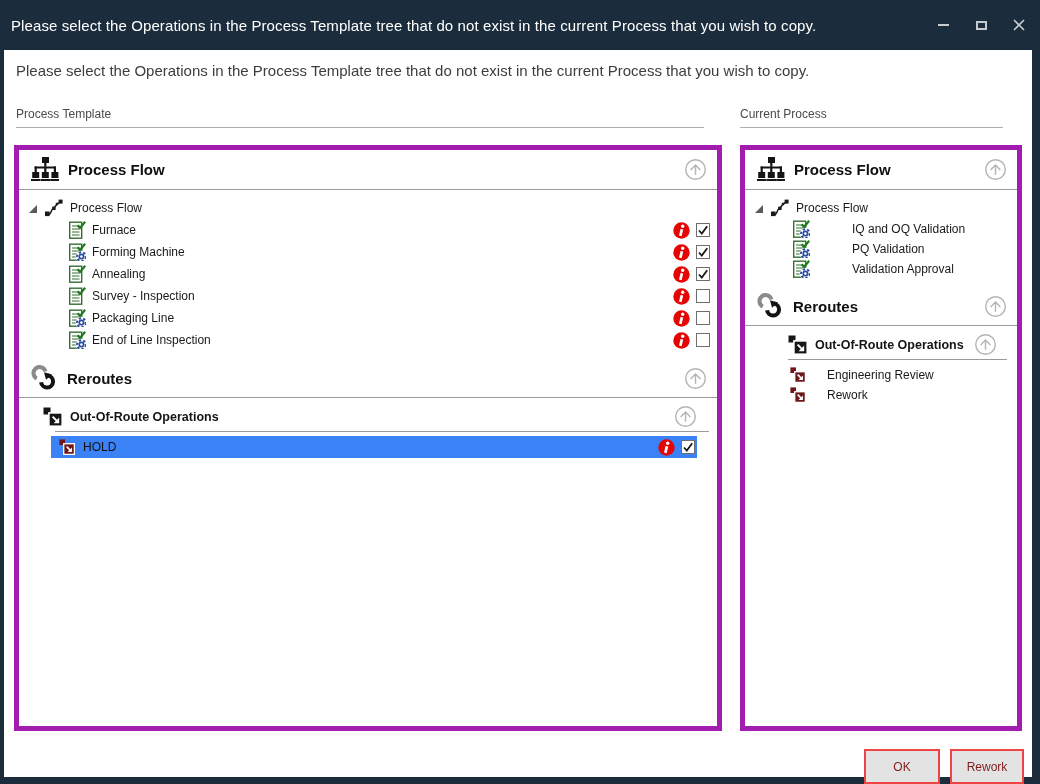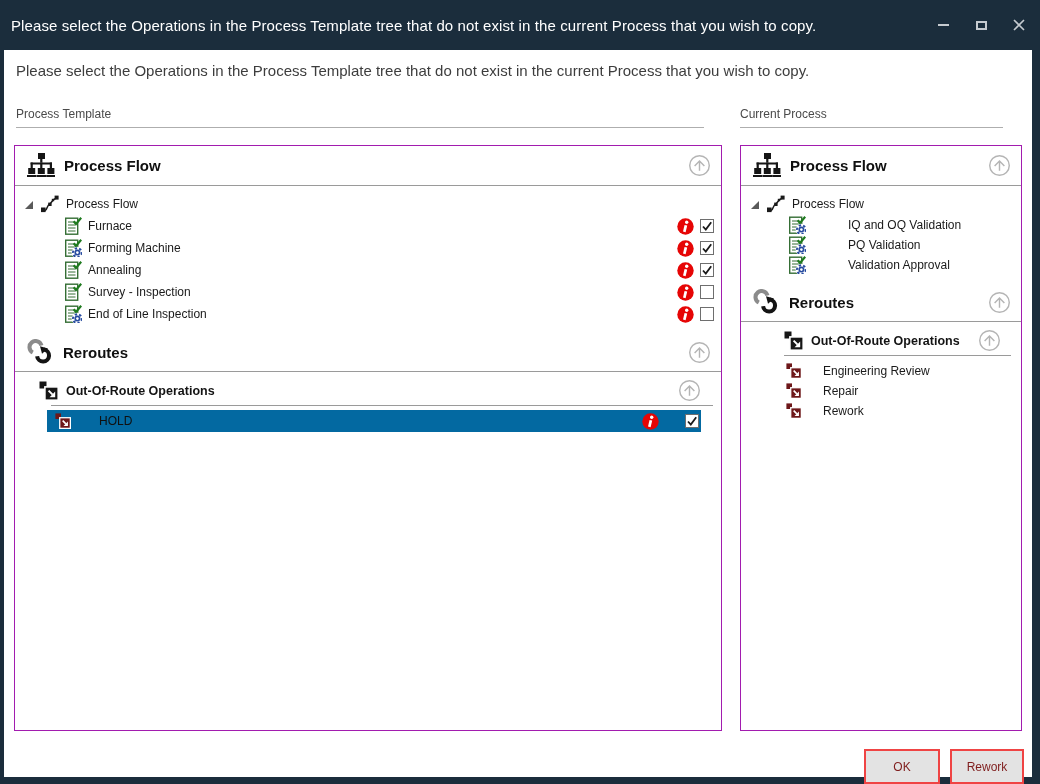--- a/index.html
+++ b/index.html
@@ -15,21 +15,21 @@
   .wc-max i { display:block; width:11px; height:9px; border:2px solid #c6cbd0; }
   .wc-close svg { width:12px; height:12px; }
 
   
   .content { position:absolute; top:50px; left:4px; right:8px; bottom:7px; background:#ffffff; }
   .subtitle { position:absolute; left:12px; top:12px; font-size:15px; color:#3d3d3d; }
   .col-label { position:absolute; top:57px; font-size:12px; color:#4a4a4a; padding-bottom:6px; border-bottom:1px solid #aeaeae; }
   .col-label.l { left:12px; width:688px; }
   .col-label.r { left:736px; width:263px; }
 
-  .panel { position:absolute; top:95px; height:586px; border:1px solid #a21caf; background:#fff; overflow:hidden; }
+  .panel { position:absolute; top:95px; height:586px; border:5px solid #a21caf; background:#fff; overflow:hidden; }
   .panel.l { left:10px; width:708px; }
   .panel.r { left:736px; width:282px; }
 
   .panel-header { height:40px; display:flex; align-items:center; padding:0 10px 0 12px; border-bottom:1px solid #9a9a9a; }
   .panel-header.mt { margin-top:9px; height:38px; }
   .h-icon svg { display:block; }
   .h-title { font-weight:bold; font-size:15px; color:#101010; margin-left:9px; }
   .up-btn { margin-left:auto; width:23px; height:23px; cursor:pointer; }
   .up-btn svg { width:23px; height:23px; display:block; }
 
@@ -55,21 +55,21 @@
   .sub-header { margin-top:4px; height:29px; display:flex; align-items:center; font-size:12.5px; font-weight:600; color:#141414; }
   .panel.l .sub-header { padding-left:24px; padding-right:20px; }
   .panel.r .sub-header { padding-left:43px; padding-right:20px; }
   .oor-ic svg { display:block; }
   .sub-header .lbl { margin-left:7px; flex:1; font-weight:600; }
   .sub-sep { border-bottom:1px solid #9a9a9a; }
   .panel.l .sub-sep { margin:0 8px 0 36px; }
   .panel.r .sub-sep { margin:0 10px 0 43px; }
 
   .oor-row { margin:4px 20px 0 32px; height:22px; display:flex; align-items:center; padding:0 2px 0 8px; font-size:12px; color:#101010; }
-  .oor-row.selected { background:#0369a1;gap:20px; }
+  .oor-row.selected { background:#3b82f6; }
   .oor-row .lbl { margin-left:8px; flex:1; }
 
   .r-flow-item { height:20px; padding-left:48px;gap:36px; }
   .r-flow-item .lbl { margin-left:6px; }
   .r-oor-list { margin-top:5px; }
   .r-oor-item { height:20px; padding-left:45px;gap:13px; }
   .r-oor-item .lbl { margin-left:8px; }
 
   .ic-black { color:#161616; }
   .ic-red { color:#6d1719; }
@@ -288,20 +288,41 @@
         </div>
         <div class="row flow-item">
           <span class="doc-ic">
               <svg viewBox="0 0 17 18">
                 <use href="#svg-doc"></use>
                 <g class="doc-gear show">
                   <use href="#svg-gear"></use>
                 </g>
               </svg>
             </span>
+          <span class="lbl">Packaging Line</span>
+          <span class="info-ic">
+              <svg viewBox="0 0 17 17">
+                <use href="#svg-info"></use>
+              </svg>
+            </span>
+          <span class="cb">
+              <svg viewBox="0 0 12 12">
+                <use href="#svg-tick"></use>
+              </svg>
+            </span>
+        </div>
+        <div class="row flow-item">
+          <span class="doc-ic">
+              <svg viewBox="0 0 17 18">
+                <use href="#svg-doc"></use>
+                <g class="doc-gear show">
+                  <use href="#svg-gear"></use>
+                </g>
+              </svg>
+            </span>
           <span class="lbl">End of Line Inspection</span>
           <span class="info-ic">
               <svg viewBox="0 0 17 17">
                 <use href="#svg-info"></use>
               </svg>
             </span>
           <span class="cb">
               <svg viewBox="0 0 12 12">
                 <use href="#svg-tick"></use>
               </svg>
@@ -458,28 +479,20 @@
               </svg>
             </span>
           <span class="lbl">Engineering Review</span>
         </div>
         <div class="row r-oor-item">
           <span class="oor-ic ic-red">
               <svg width="16" height="16" viewBox="0 0 20 20">
                 <use href="#svg-oor"></use>
               </svg>
             </span>
-          <span class="lbl">Repair</span>
-        </div>
-        <div class="row r-oor-item">
-          <span class="oor-ic ic-red">
-              <svg width="16" height="16" viewBox="0 0 20 20">
-                <use href="#svg-oor"></use>
-              </svg>
-            </span>
           <span class="lbl">Rework</span>
         </div>
       </div>
     </div>
 
     <button class="btn btn-ok">OK</button>
     <button class="btn btn-cancel">Rework</button>
   </div>
 </div>
 

